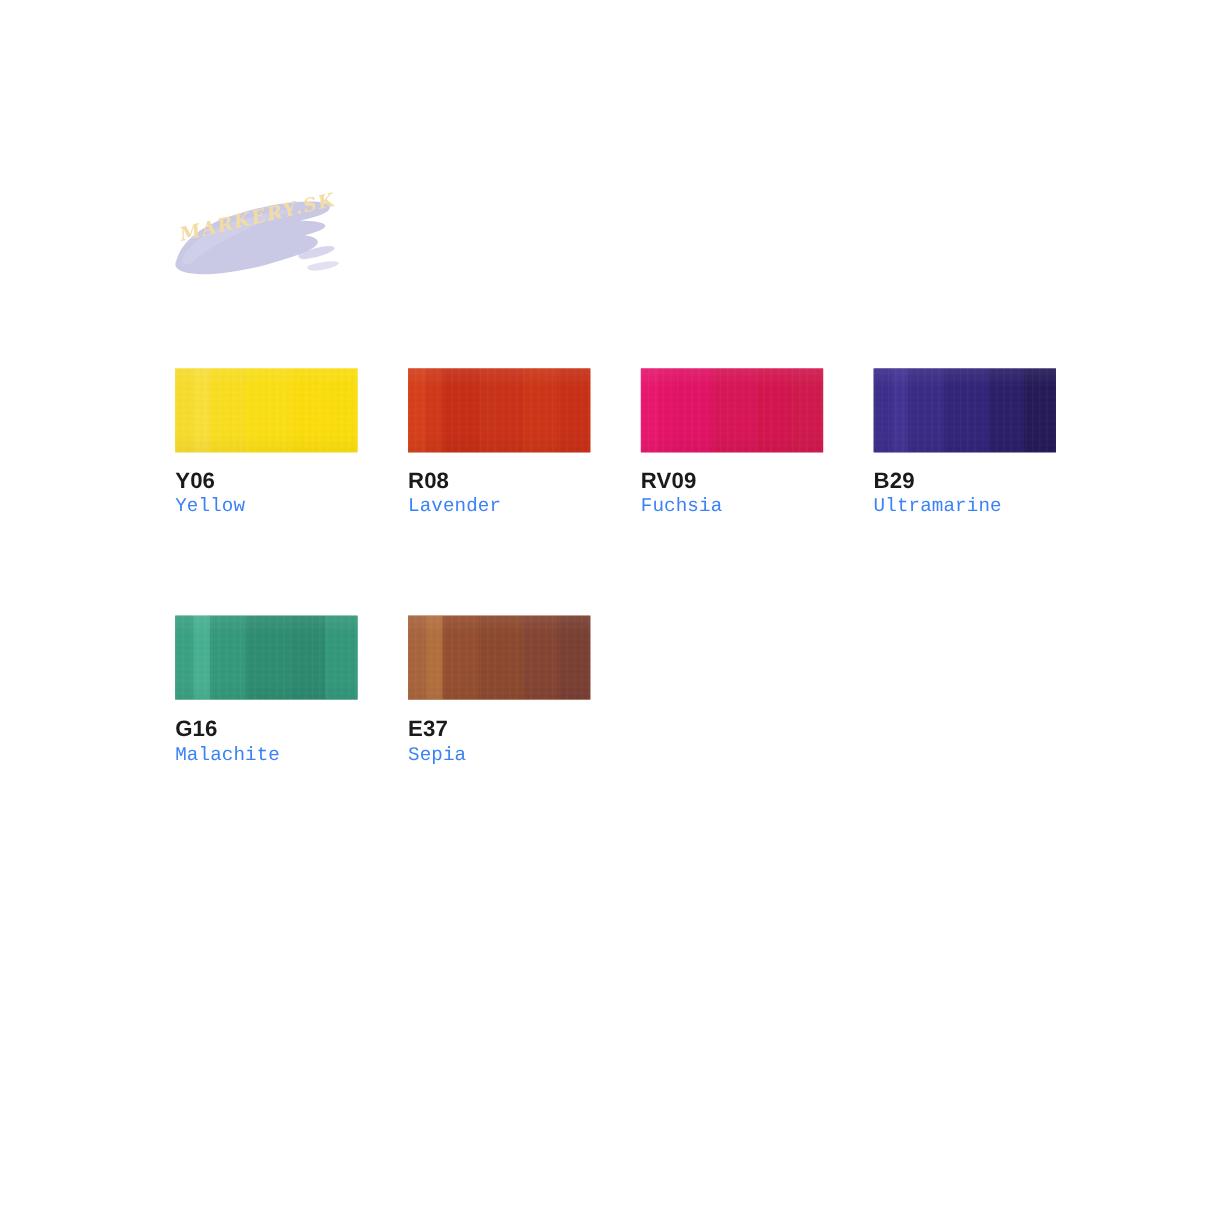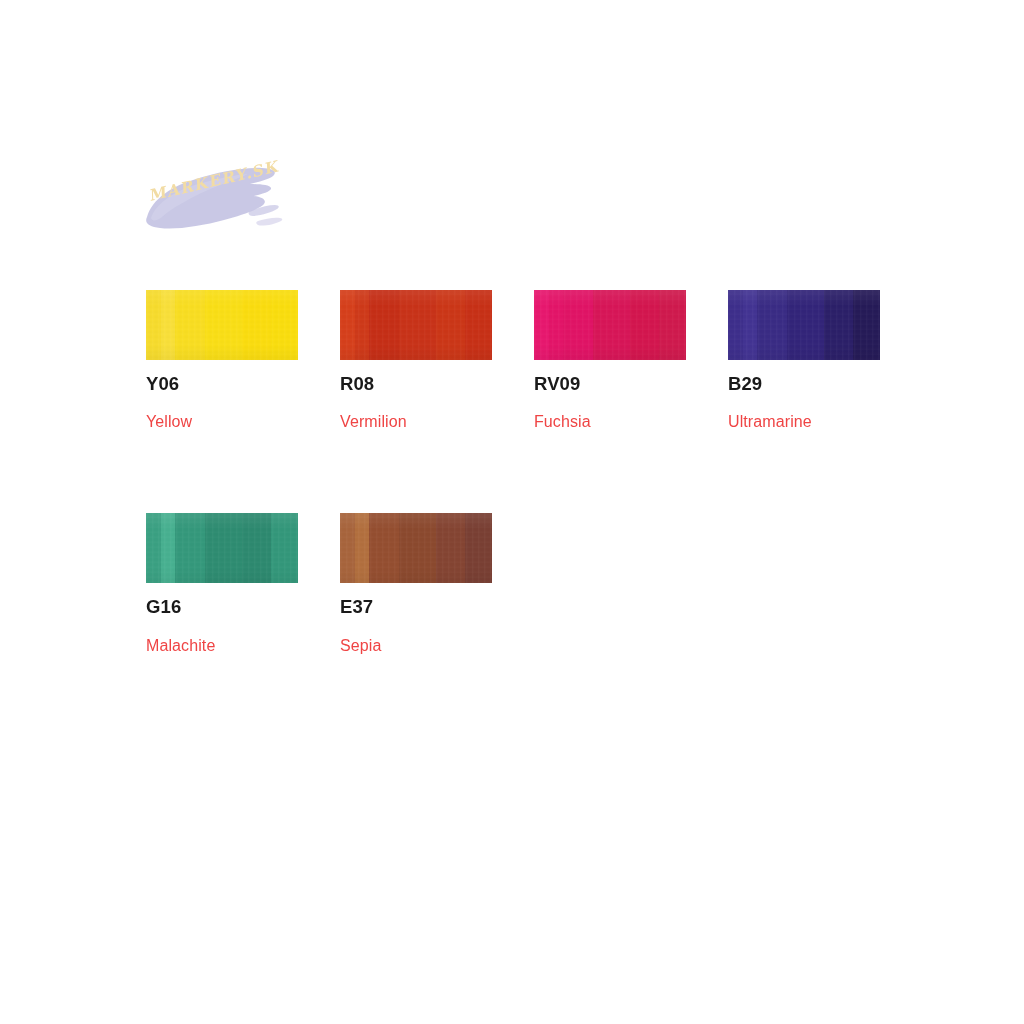--- a/index.html
+++ b/index.html
@@ -42,21 +42,21 @@
     letter-spacing: 1.4px;
     color: #f2dca4;
     white-space: nowrap;
     user-select: none;
   }
 
   
   #swatch-grid {
     position: absolute;
     left: 146px;
-    top: 290px;
+    top: 307px;
     width: 732px;
     display: grid;
     grid-template-columns: repeat(4, 152px);
     column-gap: 42px;
     row-gap: 82px;
   }
   .swatch-cell {
     width: 152px;
   }
   .swatch-chip {
@@ -105,27 +105,28 @@
   .swatch-code {
     margin-top: 14px;
     font-size: 18.5px;
     font-weight: 700;
     color: #1a1a1a;
     line-height: 1.05;
     letter-spacing: 0.1px;
     white-space: nowrap;
   }
   .swatch-name {
-    margin-top: 21px;
+    margin-top: 4px;
     font-size: 16px;
     font-weight: 400;
-    color: #ef4444;
+    color: #3b82f6;
     line-height: 1.05;
     letter-spacing: 0.1px;
     white-space: nowrap;
+    font-family: Liberation Mono, monospace;
   }
 </style>
 </head>
 <body style="background: rgb(255, 255, 255);">
 
 <div id="brand-mark">
   <svg viewBox="0 0 160 85" xmlns="http://www.w3.org/2000/svg" aria-hidden="true">
     <g>
       <path d="M9 62 C 14 44, 34 31, 58 24 C 80 17, 104 12, 124 13
                C 134 13.5, 139 16, 136 20 C 133 24, 120 27, 112 29
@@ -168,21 +169,21 @@
           <i style="flex: 0.09 1 0%; background: rgb(207, 58, 26);"></i>
           <i style="flex: 0.2 1 0%; background: rgb(198, 47, 23);"></i>
           <i style="flex: 0.24 1 0%; background: rgb(201, 51, 25);"></i>
           <i style="flex: 0.19 1 0%; background: rgb(204, 55, 24);"></i>
           <i style="flex: 0.18 1 0%; background: rgb(200, 49, 23);"></i>
         </div>
         <div class="swatch-sheen"></div>
         <div class="swatch-grain"></div>
       </div>
       <div class="swatch-code">R08</div>
-      <div class="swatch-name">Vermilion</div>
+      <div class="swatch-name">Lavender</div>
     </div>
     <div class="swatch-cell">
       <div class="swatch-chip" style="background: rgb(230, 21, 106);">
         <div class="swatch-bands">
           <i style="flex: 0.1 1 0%; background: rgb(232, 24, 111);"></i>
           <i style="flex: 0.09 1 0%; background: rgb(228, 21, 105);"></i>
           <i style="flex: 0.2 1 0%; background: rgb(225, 20, 102);"></i>
           <i style="flex: 0.24 1 0%; background: rgb(216, 22, 88);"></i>
           <i style="flex: 0.19 1 0%; background: rgb(212, 22, 79);"></i>
           <i style="flex: 0.18 1 0%; background: rgb(208, 26, 78);"></i>

